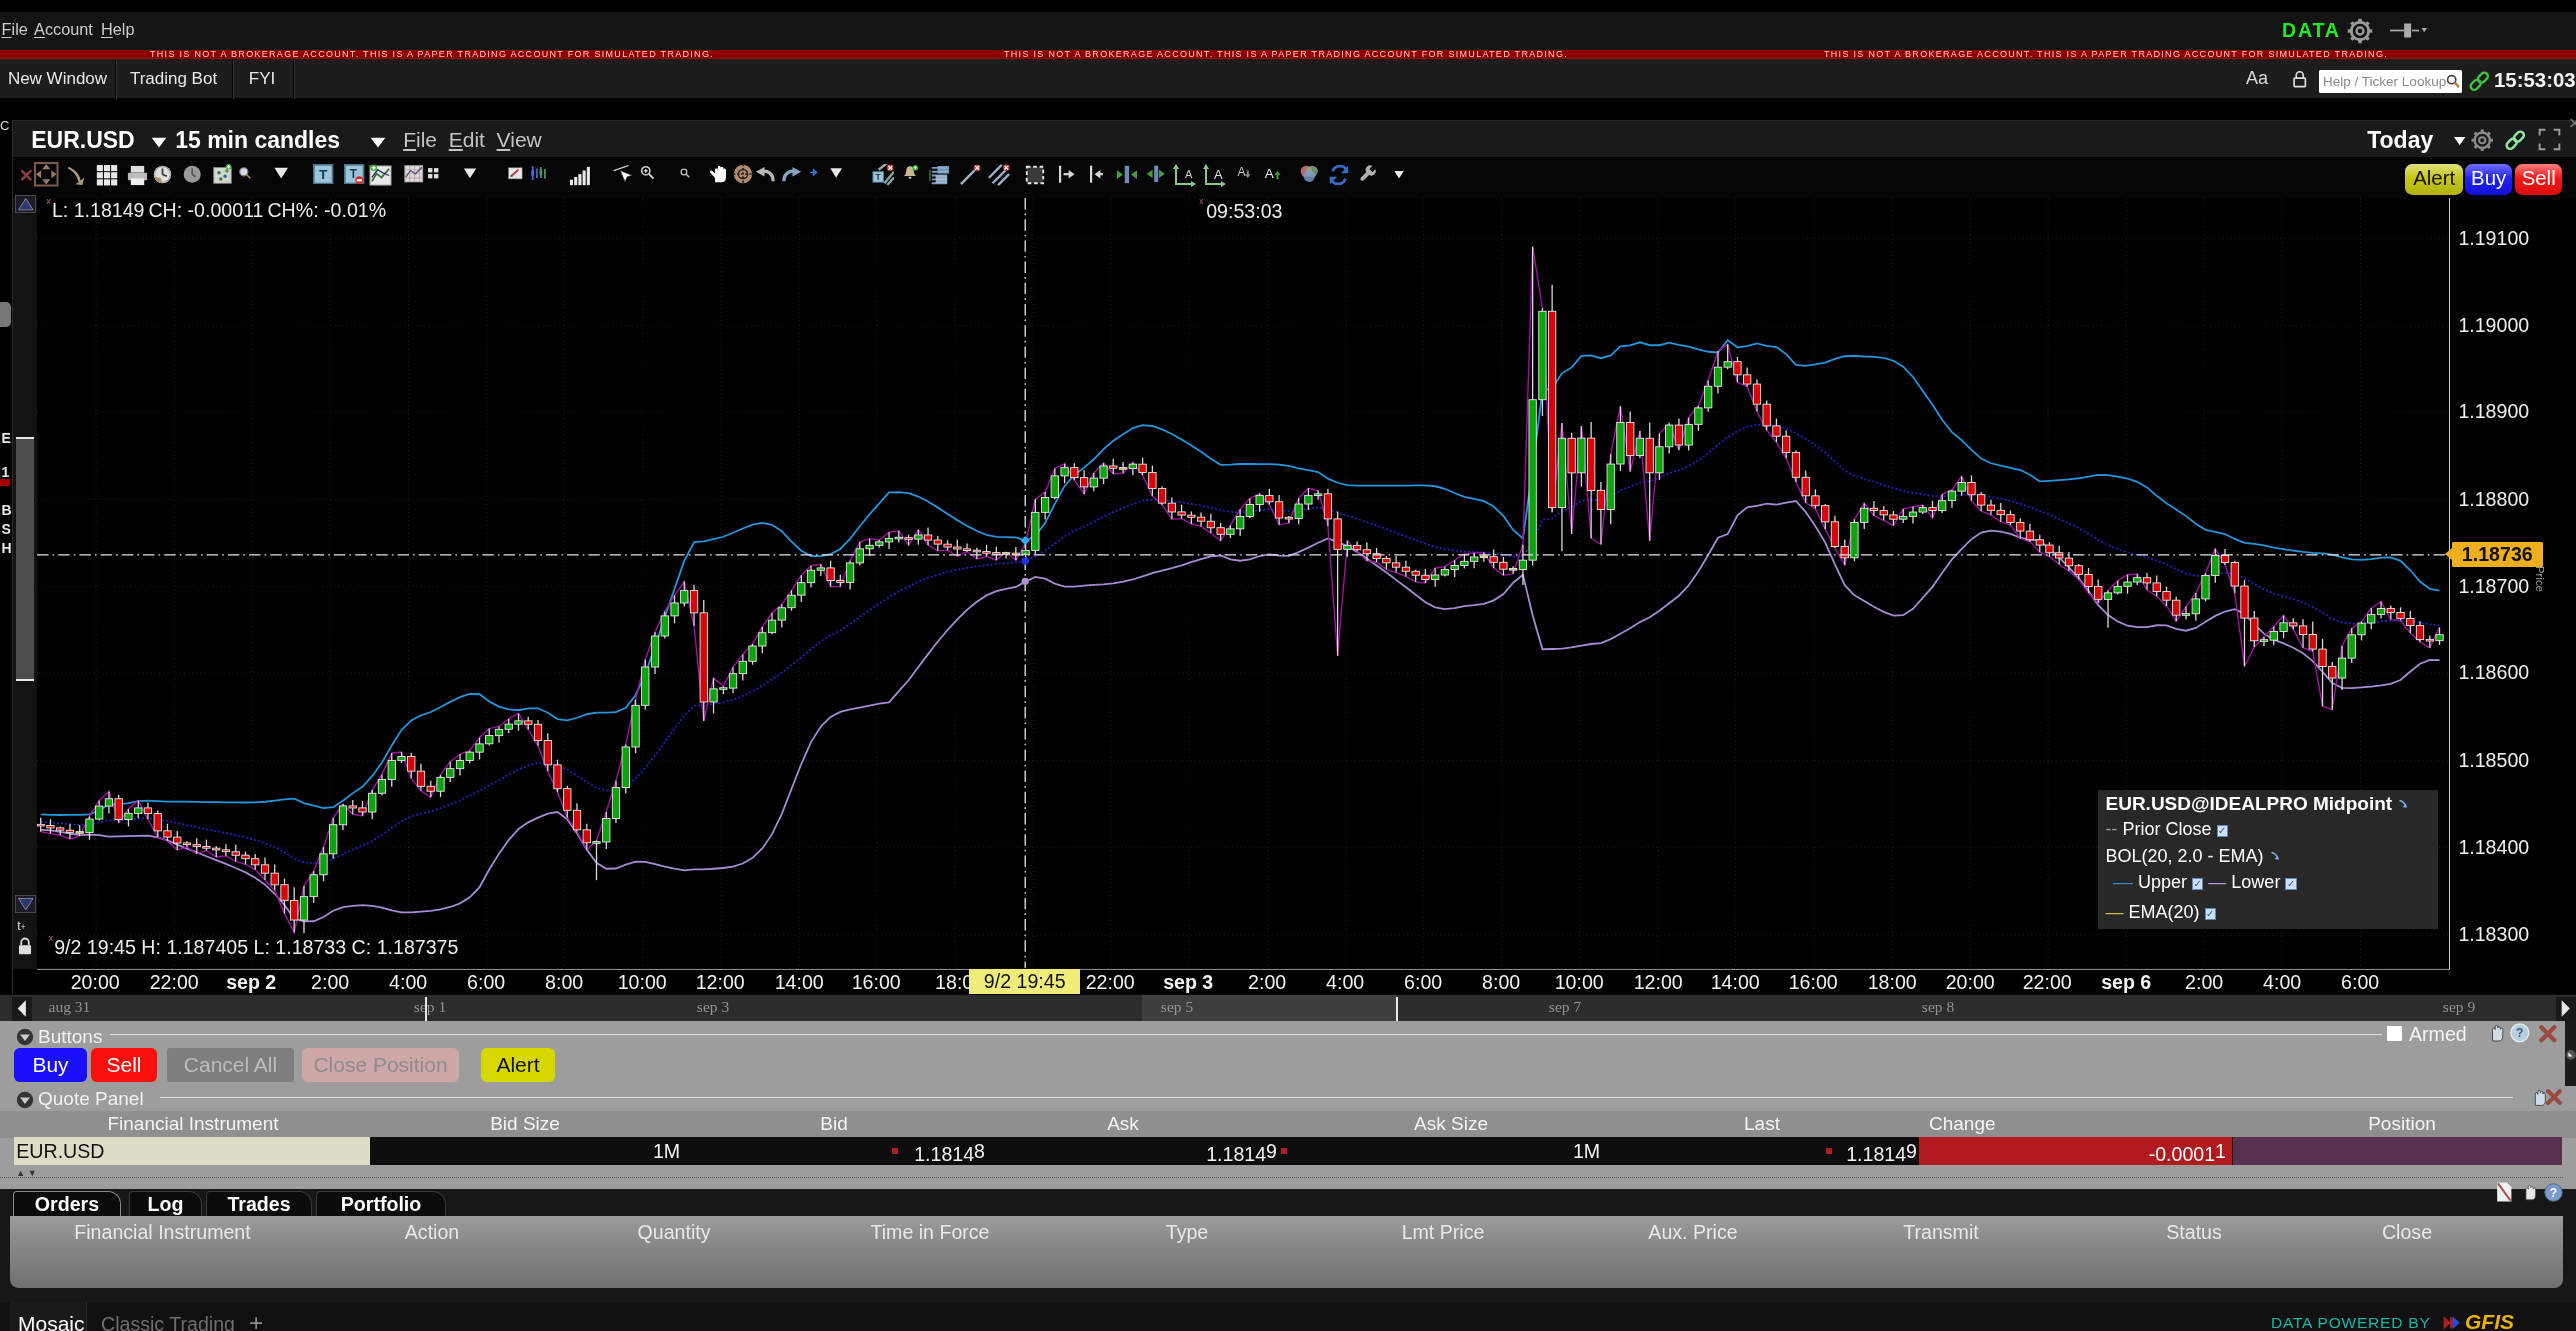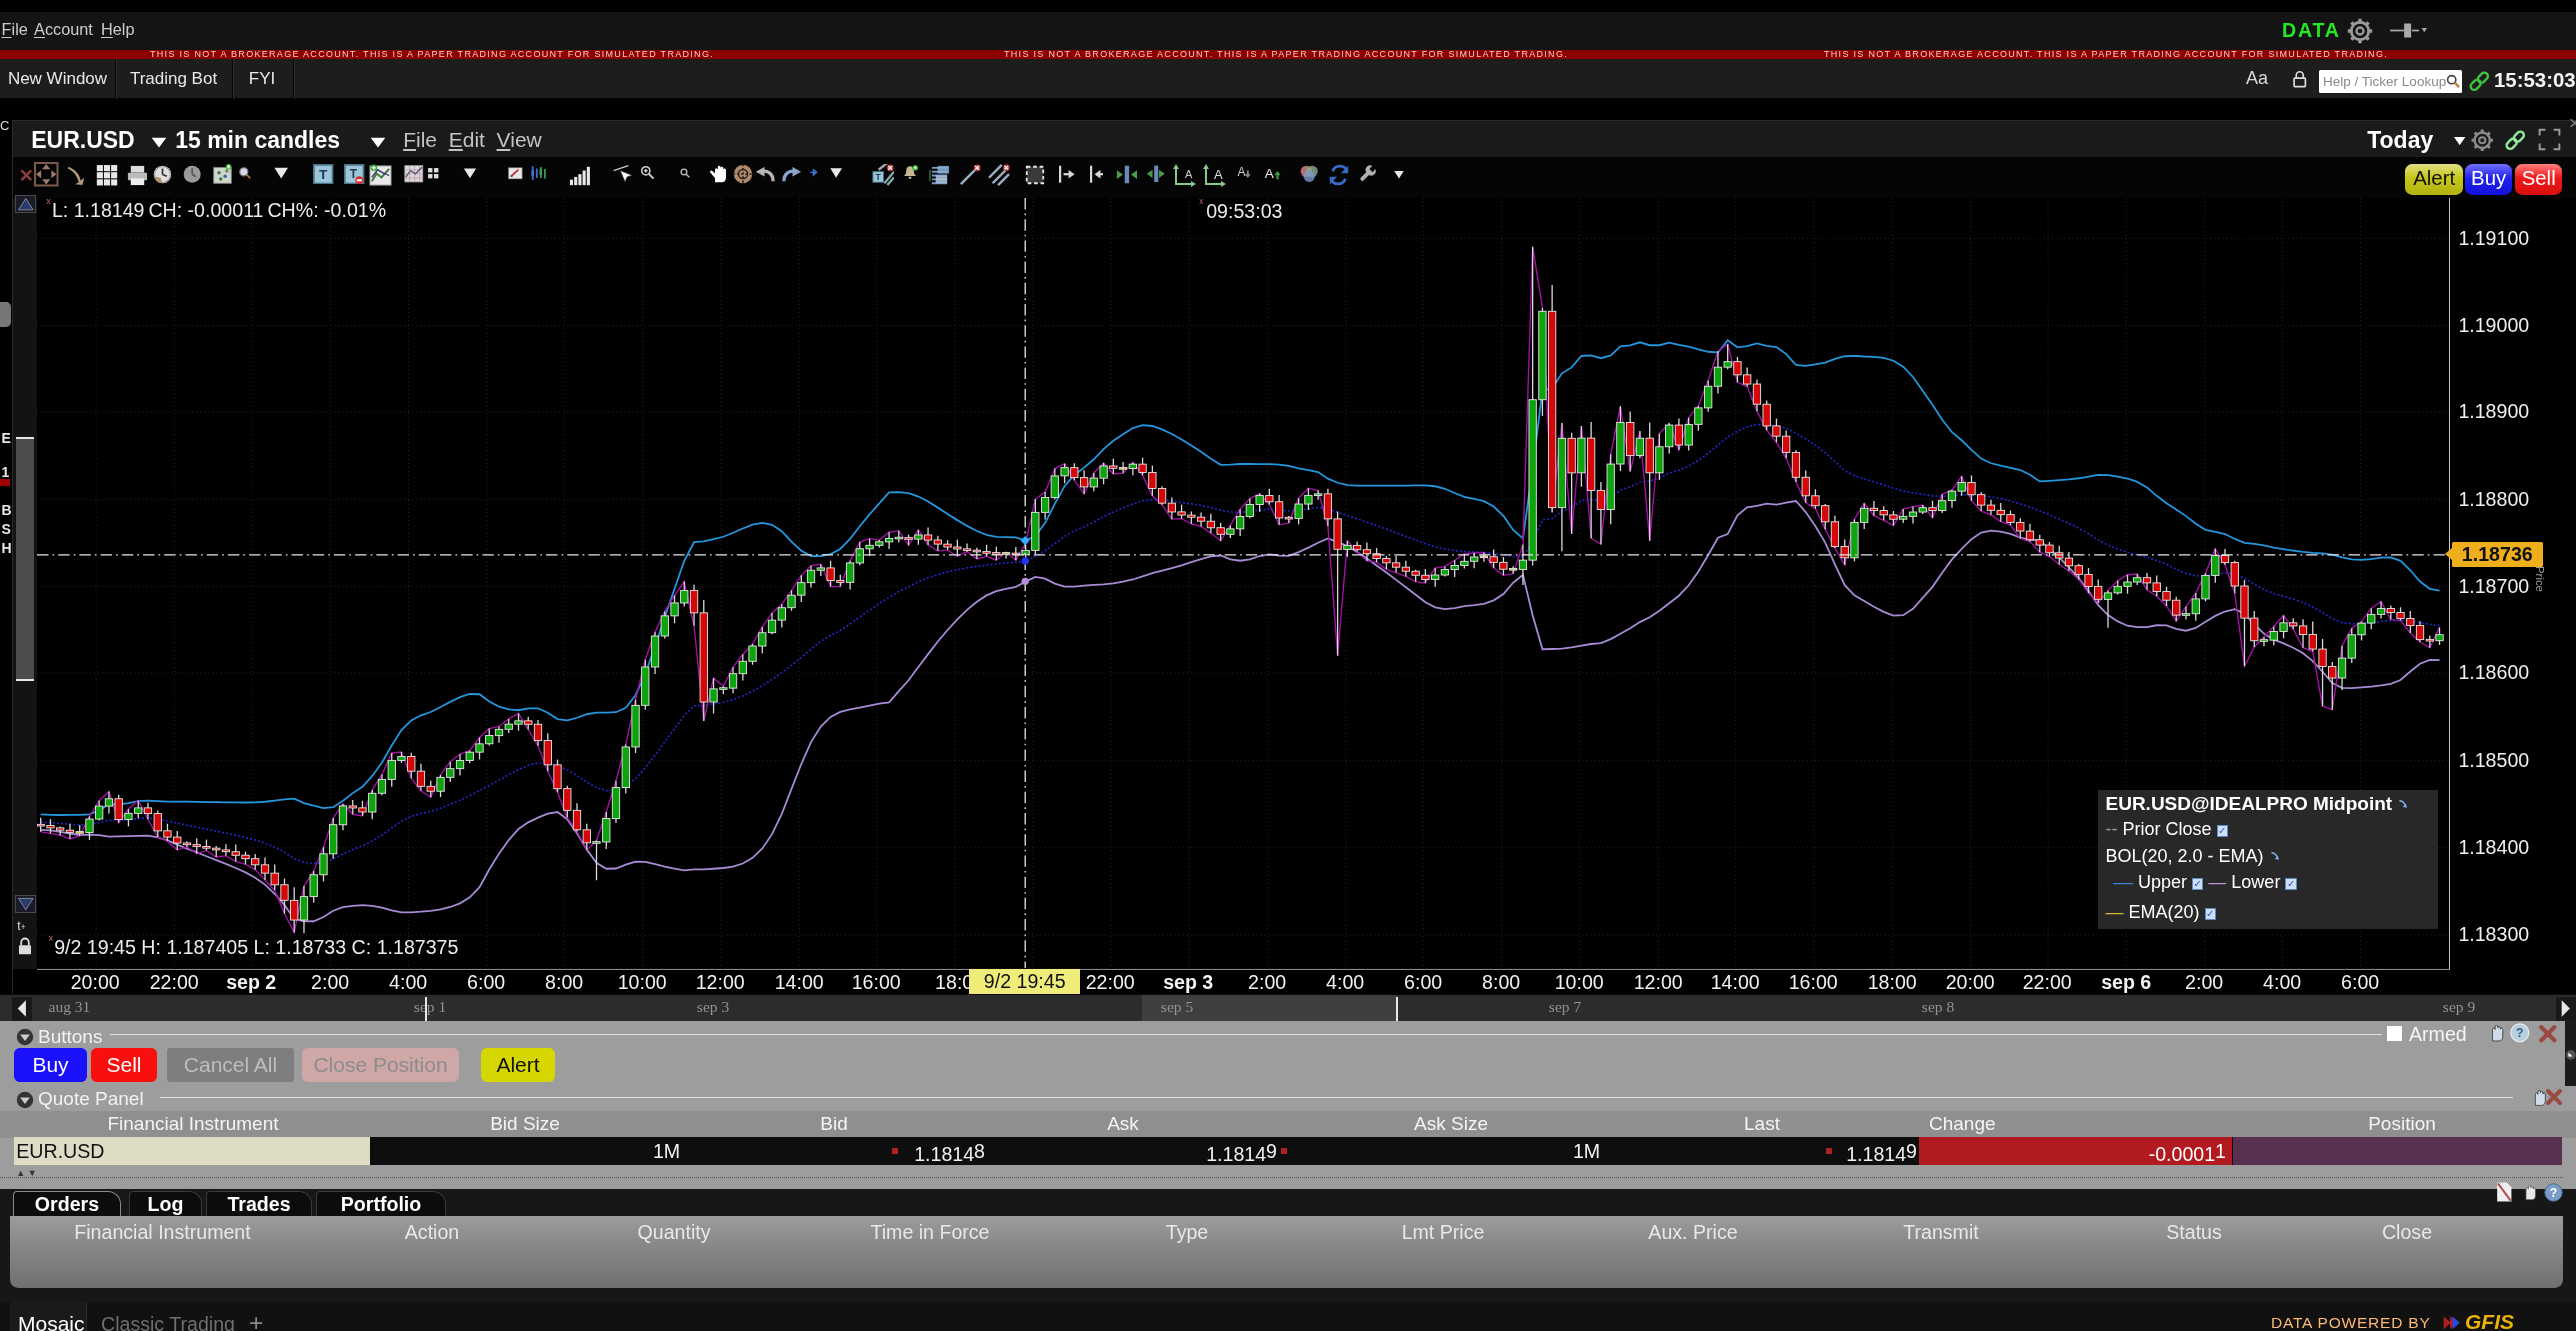--- a/index.html
+++ b/index.html
@@ -1081,20 +1081,20 @@
 <div class="abs" style="left:1546px;top:32px;width:294px;text-align:center;font-size:19.6px;color:#e8e8e8">Aux. Price</div>
 <div class="abs" style="left:1794px;top:32px;width:294px;text-align:center;font-size:19.6px;color:#e8e8e8">Transmit</div>
 <div class="abs" style="left:2047px;top:32px;width:294px;text-align:center;font-size:19.6px;color:#e8e8e8">Status</div>
 <div class="abs" style="left:2260px;top:32px;width:294px;text-align:center;font-size:19.6px;color:#e8e8e8">Close</div>
 </div>
 <div class="abs" style="left:0;top:1290px;width:2576px;height:41px;background:#111111">
 <div class="abs" style="left:9.8px;top:0px;width:77px;height:41px;background:#1a1a1a;border-right:0.8px solid #2e2e2e"></div>
 <div class="abs" style="left:18px;top:9.8px;font-size:21px;color:#fff">Mosaic</div>
 <div class="abs" style="left:101px;top:10.6px;font-size:19.6px;color:#6f6f6f">Classic Trading</div>
 <div class="abs" style="left:249px;top:6.5px;font-size:24.5px;color:#8a8a8a">+</div>
-<div class="abs" style="left:2271px;top:12.2px;font-size:15.5px;color:#fdba74;letter-spacing:0.8px">DATA POWERED BY</div>
+<div class="abs" style="left:2271px;top:12.2px;font-size:15.5px;color:#14b8a6;letter-spacing:0.8px">DATA POWERED BY</div>
 <svg class="abs" style="left:2442px;top:10.6px" width="21" height="19.6" viewBox="0 0 26 24">
         <path fill="#c02020" d="M2 4l9 8-9 8zM10 4l9 8-9 8z" opacity="0.9"></path>
         <path fill="#2a4ad8" d="M13 4l9 8-9 8z"></path>
       </svg>
 <div class="abs" style="left:2465px;top:8.2px;font-size:21px;font-weight:bold;font-style:italic;color:#eab308">GFIS</div>
 </div>
 </div>
 
 </body></html>

